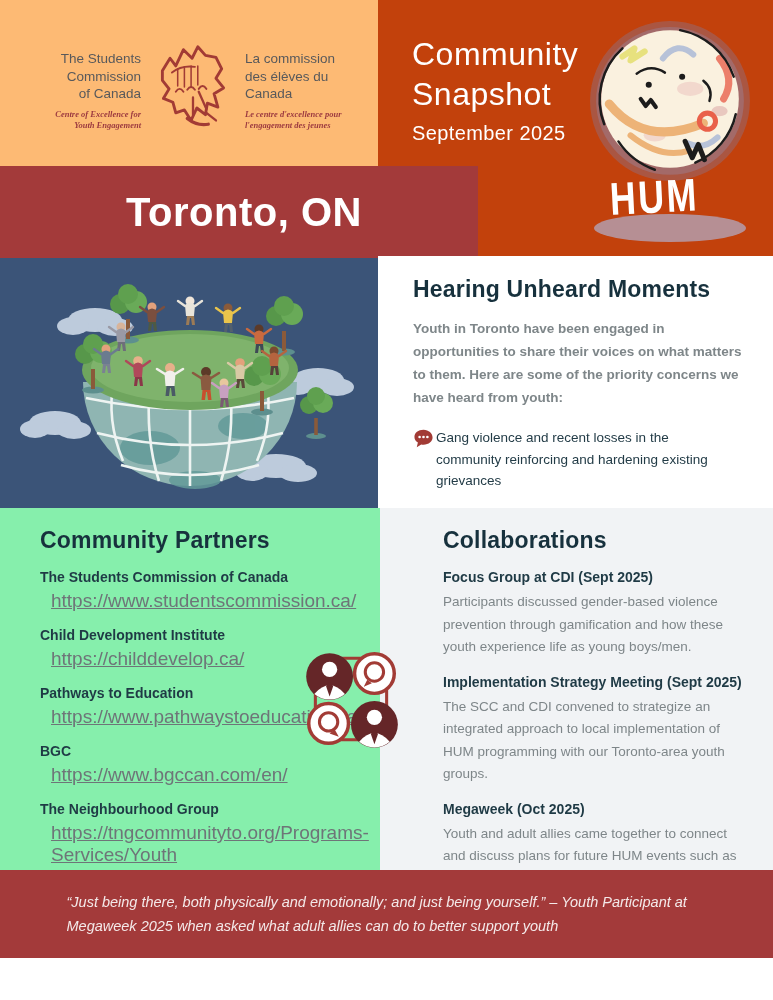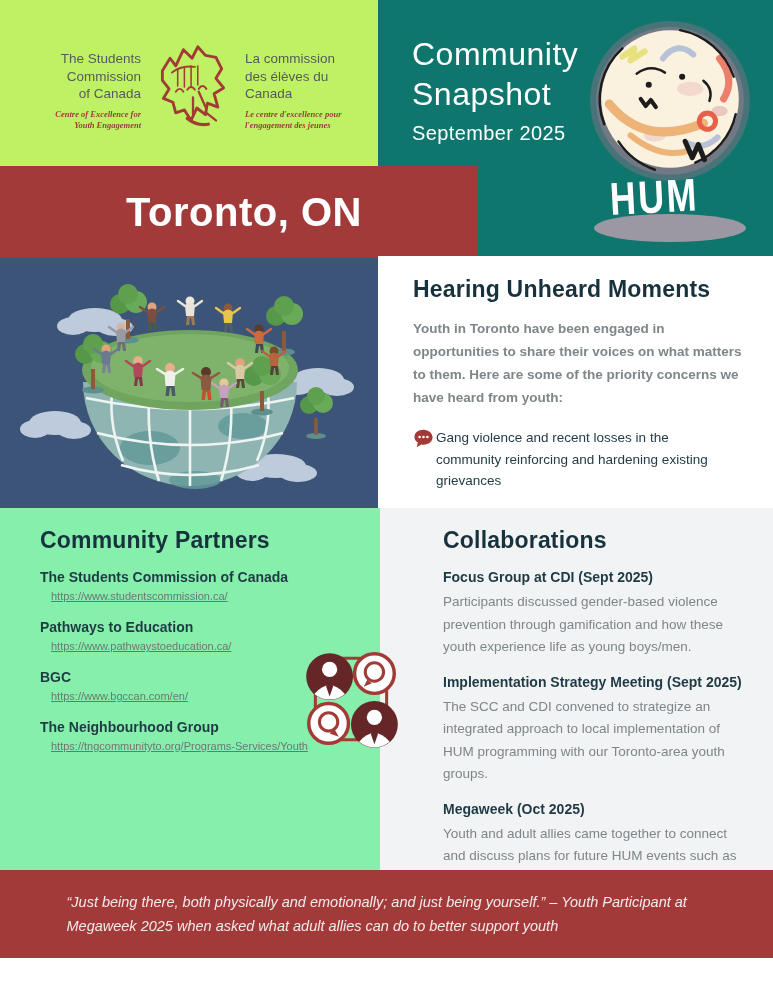--- a/index.html
+++ b/index.html
@@ -1,29 +1,29 @@
 <!DOCTYPE html>
 <html><head>
 <meta charset="utf-8">
 <style>
   html,body{margin:0;padding:0;background:#ffffff;}
   .page{position:relative;width:773px;height:1000px;overflow:hidden;background:#ffffff;
         font-family:"Liberation Sans",sans-serif;}
 
   
-  .header-left{position:absolute;left:0;top:0;width:378px;height:192px;background:#bef264;}
+  .header-left{position:absolute;left:0;top:0;width:378px;height:192px;background:#fdba74;}
   .logo-row{position:absolute;left:28px;top:36px;width:330px;display:flex;align-items:flex-start;gap:8px;}
   .logo-en{width:118px;text-align:right;padding-top:14px;}
   .logo-fr{width:118px;text-align:left;padding-top:14px;}
   .logo-name{font-size:13.5px;line-height:1.3;color:#58595b;white-space:pre-line;}
   .logo-tagline{font-family:"Liberation Serif",serif;font-style:italic;font-weight:bold;
                 font-size:8.5px;line-height:1.35;color:#9c3a40;margin-top:6px;white-space:pre-line;}
   .logo-map{flex:0 0 auto;}
 
-  .header-right{position:absolute;left:378px;top:0;width:395px;height:256px;background:#0f766e;}
+  .header-right{position:absolute;left:378px;top:0;width:395px;height:256px;background:#c2410c;}
   .masthead{position:absolute;left:34px;top:34px;color:#ffffff;}
   .masthead-title{font-size:32px;line-height:40px;font-weight:normal;letter-spacing:.5px;}
   .masthead-sub{font-size:20px;margin-top:8px;letter-spacing:.4px;}
 
   .moon-wrap{position:absolute;left:198px;top:14px;width:190px;height:236px;}
   .moon-svg{position:absolute;left:8px;top:4px;}
   .moon-shadow{position:absolute;left:18px;top:200px;width:152px;height:28px;border-radius:50%;
                background:#b49dad;opacity:.85;}
   .hum-label{position:absolute;left:34px;top:158px;color:#ffffff;font-weight:bold;font-size:46px;
              letter-spacing:3px;transform:rotate(-3deg) scaleX(.78);transform-origin:left center;}
@@ -46,21 +46,21 @@
   .bullet + .bullet{margin-top:20px;}
   .bullet-icon{flex:0 0 auto;margin-top:2px;}
   .bullet-text{font-size:13.5px;line-height:21.5px;color:#233c47;width:300px;}
 
   
   .partners{position:absolute;left:0;top:508px;width:380px;height:362px;background:#86efac;
             box-sizing:border-box;padding:19px 0 0 40px;}
   .partners h2{margin:0;font-size:23px;color:#17313d;letter-spacing:.2px;}
   .partner{margin-top:15px;}
   .partner-name{font-size:14px;font-weight:bold;color:#1f3a45;}
-  .partner-link{display:inline-block;margin:5px 0 0 11px;font-size:11px;color:#6e7578;
+  .partner-link{display:inline-block;margin:5px 0 0 11px;font-size:19px;color:#6e7578;
                 text-decoration:underline;}
   .network-icon{position:absolute;left:300px;top:644px;z-index:3;}
 
   
   .collab{position:absolute;left:380px;top:508px;width:393px;height:362px;background:#f1f3f5;
           box-sizing:border-box;padding:19px 26px 0 63px;}
   .collab h2{margin:0;font-size:23px;color:#17313d;letter-spacing:.2px;}
   .collab-item{margin-top:15px;}
   .collab-item-heading{font-size:14px;font-weight:bold;color:#1f3a45;}
   .collab-item-body{margin-top:6px;font-size:13.5px;line-height:22.5px;color:#7e8689;}
@@ -353,20 +353,24 @@
   </section>
 
   <section class="partners">
     <h2>Community Partners</h2>
 
     <div class="partner">
       <div class="partner-name">The Students Commission of Canada</div>
       <a class="partner-link" href="#">https://www.studentscommission.ca/</a>
     </div>
     <div class="partner">
+      <div class="partner-name">Child Development Institute</div>
+      <a class="partner-link" href="#">https://childdevelop.ca/</a>
+    </div>
+    <div class="partner">
       <div class="partner-name">Pathways to Education</div>
       <a class="partner-link" href="#">https://www.pathwaystoeducation.ca/</a>
     </div>
     <div class="partner">
       <div class="partner-name">BGC</div>
       <a class="partner-link" href="#">https://www.bgccan.com/en/</a>
     </div>
     <div class="partner">
       <div class="partner-name">The Neighbourhood Group</div>
       <a class="partner-link" href="#">https://tngcommunityto.org/Programs-Services/Youth</a>

